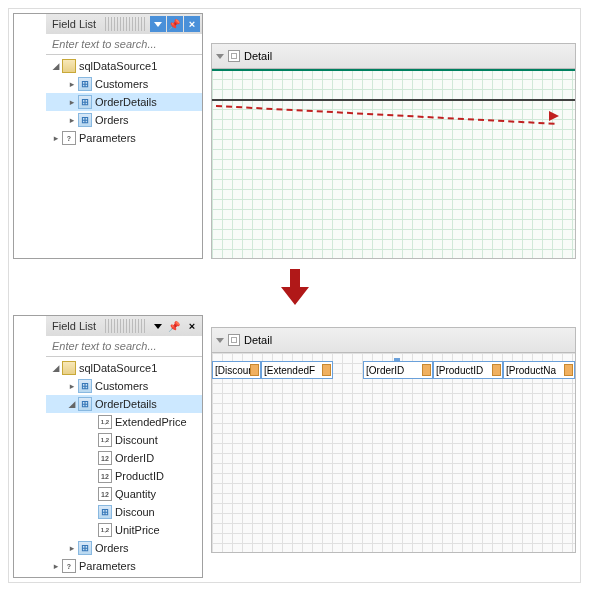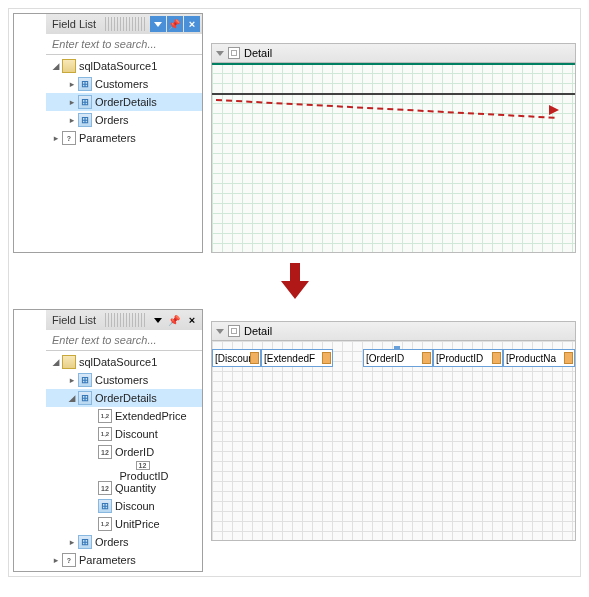--- a/index.html
+++ b/index.html
@@ -28,21 +28,21 @@
   .ic.db { background: linear-gradient(#f8e8b8,#e8d088); border-color: #c8a838; }
   .ic.tbl { background: linear-gradient(#d8e8f8,#b8d8f0); border-color: #88b8e0; color: #3878b8; }
   .ic.param { background: #fff; border-color: #999; }
   .ic.dec::before { content: "1,2"; font-size: 6px; }
   .ic.int::before { content: "12"; font-size: 7px; }
   .ic.str::before { content: "ab"; font-size: 6px; color: #2878c0; }
   .ic.tbl::before { content: "⊞"; font-size: 9px; }
   .lbl { color: #222; }
   
   .design { flex: 1; min-width: 0; background: #fff; }
-  .band-hdr { display: flex; align-items: center; background: linear-gradient(#f0f0f0,#e4e4e4); border: 1px solid #bbb; height: 20px; padding: 0 4px; }
+  .band-hdr { display: flex; align-items: center; background: linear-gradient(#f0f0f0,#e4e4e4); border: 1px solid #bbb; height: 20px; padding: 12px 4px; }
   .band-tri { width: 0; height: 0; border-left: 4px solid transparent; border-right: 4px solid transparent; border-top: 5px solid #888; margin-right: 4px; }
   .band-sq { width: 12px; height: 12px; background: #fff; border: 1px solid #999; margin-right: 4px; position: relative; }
   .band-sq::after { content:""; position:absolute; inset:2px; border:1px solid #aaa; }
   .grid-area { height: 190px; border: 1px solid #bbb; border-top: none;
     background-color: #f8fbf8;
     background-image: linear-gradient(#d0e8d8 1px,transparent 1px), linear-gradient(90deg,#d0e8d8 1px,transparent 1px);
     background-size: 10px 10px; position: relative; }
   .zone-line { position:absolute; left:0; right:0; height:2px; background:#008060; }
   .grid2 { height: 200px; background-color: #fafafa;
     background-image: linear-gradient(#e0e0e0 1px,transparent 1px), linear-gradient(90deg,#e0e0e0 1px,transparent 1px);
@@ -174,21 +174,21 @@
             <div class="node" style="padding-left: 40px;">
               <span class="tw"></span>
               <span class="ic dec"></span>
               <span class="lbl">Discount</span>
             </div>
             <div class="node" style="padding-left: 40px;">
               <span class="tw"></span>
               <span class="ic int"></span>
               <span class="lbl">OrderID</span>
             </div>
-            <div class="node" style="padding-left: 40px; flex-direction: column;">
+            <div class="node" style="padding-left: 40px;">
               <span class="tw"></span>
               <span class="ic int"></span>
               <span class="lbl">ProductID</span>
             </div>
             <div class="node" style="padding-left: 40px;">
               <span class="tw"></span>
               <span class="ic int"></span>
               <span class="lbl">Quantity</span>
             </div>
             <div class="node" style="padding-left: 40px;">

